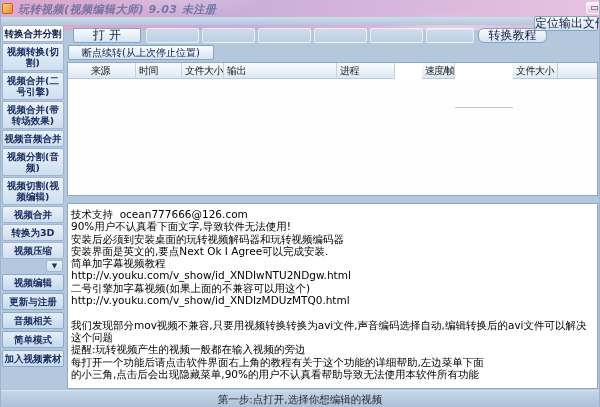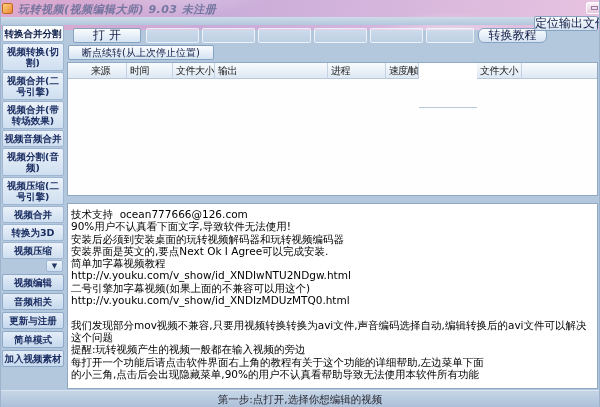--- a/index.html
+++ b/index.html
@@ -103,53 +103,53 @@
   </div>
   <div class="topline"></div>
 
   <div class="sidebar">
     <div class="side-btn active">转换合并分割</div>
     <div class="side-btn">视频转换(切割)</div>
     <div class="side-btn">视频合并(二号引擎)</div>
     <div class="side-btn">视频合并(带转场效果)</div>
     <div class="side-btn">视频音频合并</div>
     <div class="side-btn">视频分割(音频)</div>
-    <div class="side-btn">视频压缩(二号引擎)</div>
+    <div class="side-btn">视频切割(视频编辑)</div>
     <div class="side-btn">视频合并</div>
     <div class="side-btn">转换为3D</div>
     <div class="side-btn">视频压缩</div>
     <div class="drop-btn">▼</div>
     <div class="side-btn grp2">视频编辑</div>
+    <div class="side-btn grp2">更新与注册</div>
     <div class="side-btn grp2">音频相关</div>
-    <div class="side-btn grp2">更新与注册</div>
     <div class="side-btn grp2">简单模式</div>
     <div class="side-btn grp2">加入视频素材</div>
 
   </div>
 
   <div class="btn" style="left:72px; top:28px; width:68px;">打 开</div>
   <div class="btn ghost" style="left:145px; top:28px; width:53px;"></div>
   <div class="btn ghost" style="left:201px; top:28px; width:53px;"></div>
   <div class="btn ghost" style="left:257px; top:28px; width:53px;"></div>
   <div class="btn ghost" style="left:313px; top:28px; width:53px;"></div>
   <div class="btn ghost" style="left:369px; top:28px; width:53px;"></div>
   <div class="btn ghost" style="left:425px; top:28px; width:48px;"></div>
   <div class="btn" style="left:477px; top:28px; width:69px;border-radius:6px;">转换教程</div>
   <div class="btn" style="left:533px; top:16px; width:64px;">定位输出文件</div>
 
   <div class="btn" style="left:67px; top:45px; width:146px; font-size:10px;">断点续转(从上次停止位置)</div>
 
   <div class="grid">
     <div class="grid-head">
-      <div class="gh-cell" style="width:59px;padding-left:23px;">来源</div>
+      <div class="gh-cell" style="width:68px;padding-left:23px;">来源</div>
       <div class="gh-cell" style="width:46px;">时间</div>
       <div class="gh-cell" style="width:42px;">文件大小</div>
       <div class="gh-cell" style="width:113px;">输出</div>
       <div class="gh-cell" style="width:58px;">进程</div>
-      <div class="gh-cell" style="width:33px; letter-spacing:-1px;">速度/帧</div>
+      <div class="gh-cell" style="width:33px; letter-spacing:-1px;margin-left:27px;">速度/帧</div>
       <div class="gh-cell" style="width:58px;margin-top:44px;">完成时间</div>
       <div class="gh-cell" style="width:45px;">文件大小</div>
       <div class="gh-cell last"></div>
     </div>
     <div class="grid-body"></div>
   </div>
 
   <div class="info">技术支持  ocean777666@126.com
 90%用户不认真看下面文字,导致软件无法使用!
 安装后必须到安装桌面的玩转视频解码器和玩转视频编码器

